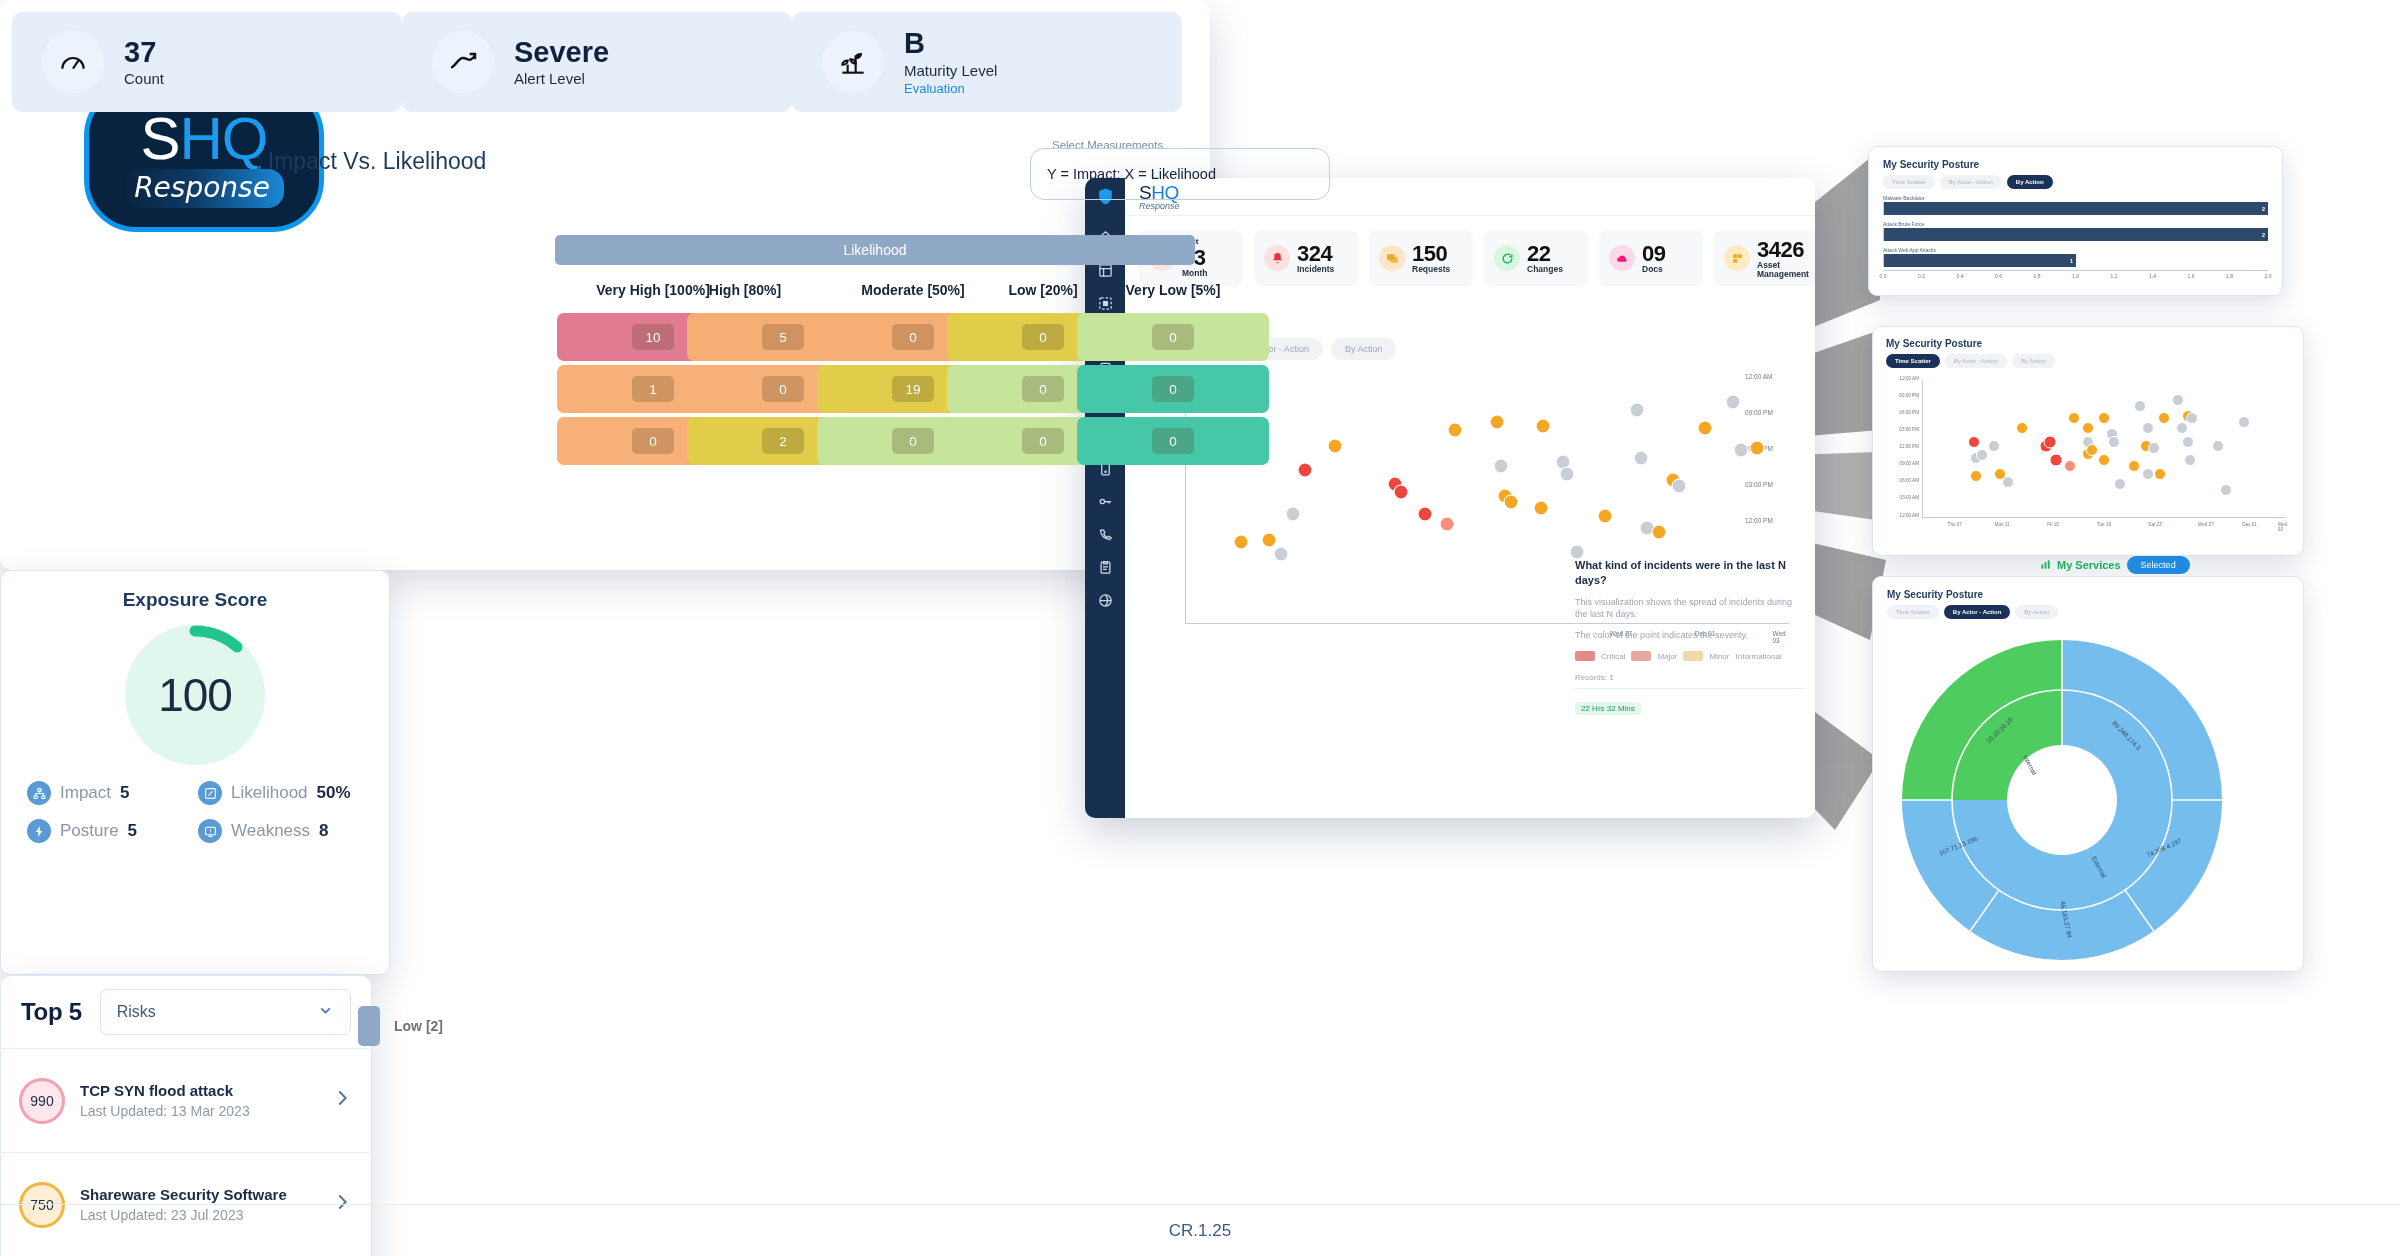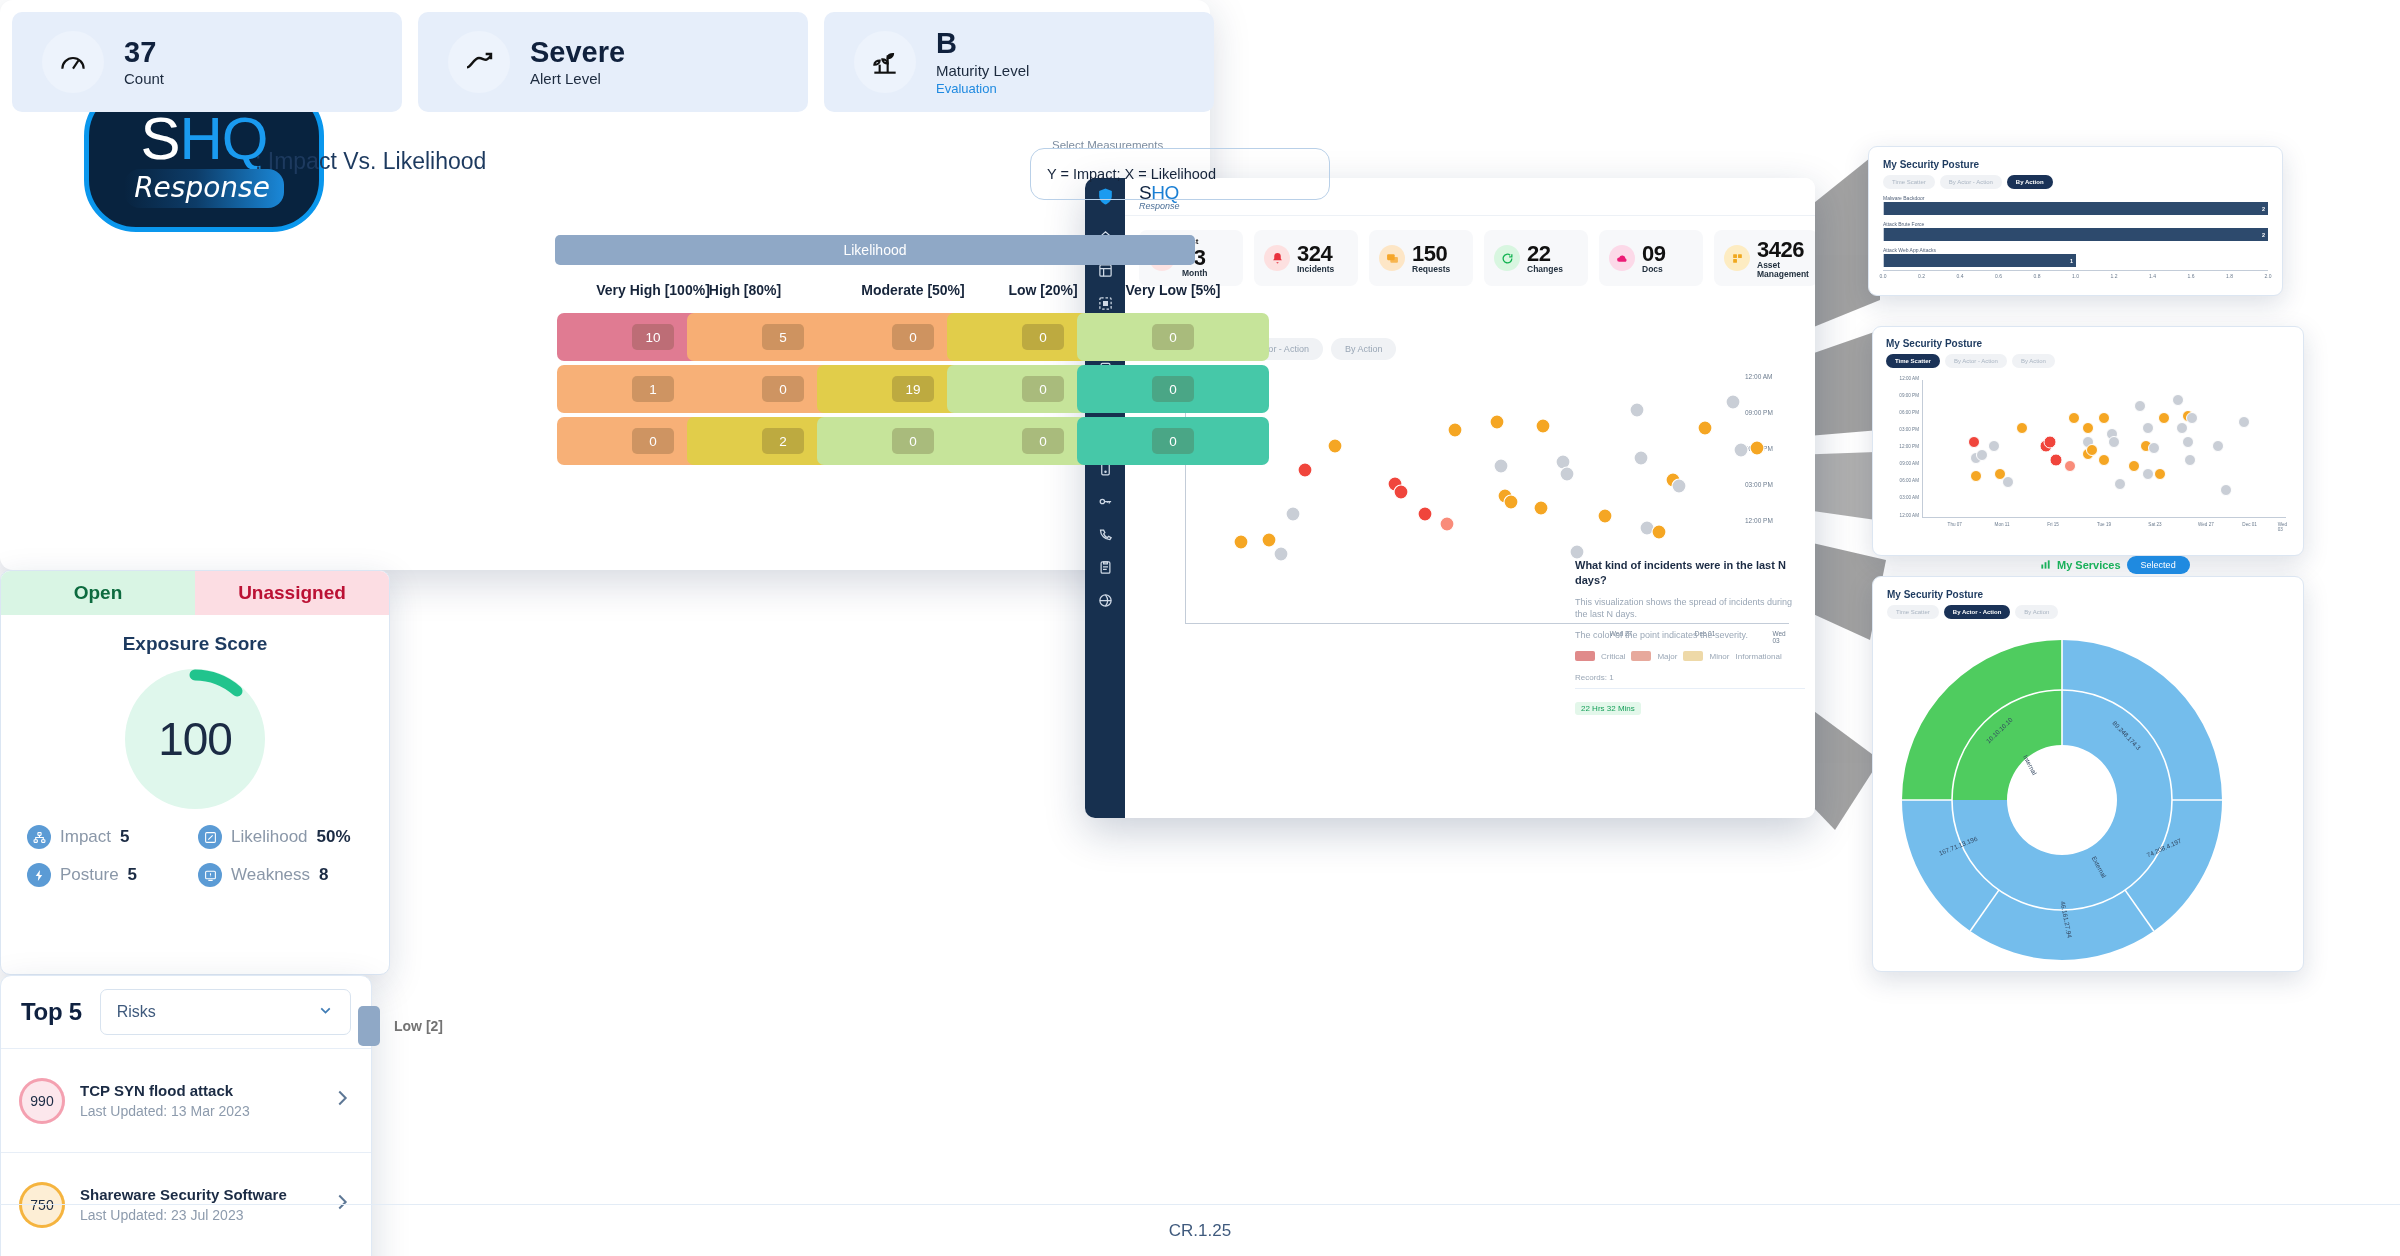--- a/index.html
+++ b/index.html
@@ -91,21 +91,21 @@
   .bar-axis { position:relative; height:10px; margin-top:3px; border-top:1px solid #c3ccd8; }
   .bar-axis span { position:absolute; font-size:5px; color:#6b7b8e; transform:translateX(-50%); top:2px; }
 
   #panel-scatter { left:1872px; top:326px; width:432px; height:230px; padding:11px 13px; }
   #panel-donut { left:1872px; top:576px; width:432px; height:396px; padding:12px 14px; }
 
   
   #matrix-window { left:345px; top:500px; width:1210px; height:570px;
                    background:#fff; border-radius:13px;
                    box-shadow:0 12px 40px rgba(20,40,80,.18); }
-  #mx-metrics { position:absolute; left:12px; top:12px; display:flex; gap:16px; }
+  #mx-metrics { position:absolute; left:12px; top:12px; display:flex; }
   .mx-card { width:390px; height:100px; background:#e6eefa; border-radius:10px;
              display:flex; align-items:center; gap:20px; padding-left:30px; }
   .mx-ico { width:62px; height:62px; border-radius:50%; background:#edf3fc;
             display:flex; align-items:center; justify-content:center; flex:0 0 auto; }
   .mx-ico svg { width:32px; height:32px; }
   .mx-val { font-size:29px; font-weight:700; color:#10213d; line-height:1.05; }
   .mx-sub { font-size:15px; color:#1c2a3e; margin-top:3px; }
   .mx-link { font-size:13px; color:#1f8ae0; margin-top:2px; }
   #mx-title { position:absolute; left:255px; top:148px; font-size:23px; color:#1d3a5f; }
   #mx-measure { position:absolute; left:1030px; top:148px; width:300px; height:52px;
@@ -716,24 +716,20 @@
         <span class="mx-chip">0</span>
       </div>
 
     <div id="mx-rowlabel">
       <span class="swatch"></span>
       <span class="txt">Low [2]</span>
     </div>
   </div>
 
   <div id="exposure-card">
-    <div id="exp-tabs">
-      <div class="exp-tab" id="exp-tab-open">Open</div>
-      <div class="exp-tab" id="exp-tab-unassigned">Unassigned</div>
-    </div>
     <div id="exp-heading">Exposure Score</div>
     <div id="exp-gauge">
       <div id="exp-gauge-bg"></div>
       <svg viewBox="0 0 140 140" style="position:absolute;inset:0">
         <path d="M70 6 A64 64 0 0 1 112 22" fill="none" stroke="#21c48d" stroke-width="11" stroke-linecap="round"></path>
       </svg>
       <div id="exp-gauge-val">100</div>
     </div>
     <div id="exp-metrics">
       <div class="exp-m">

